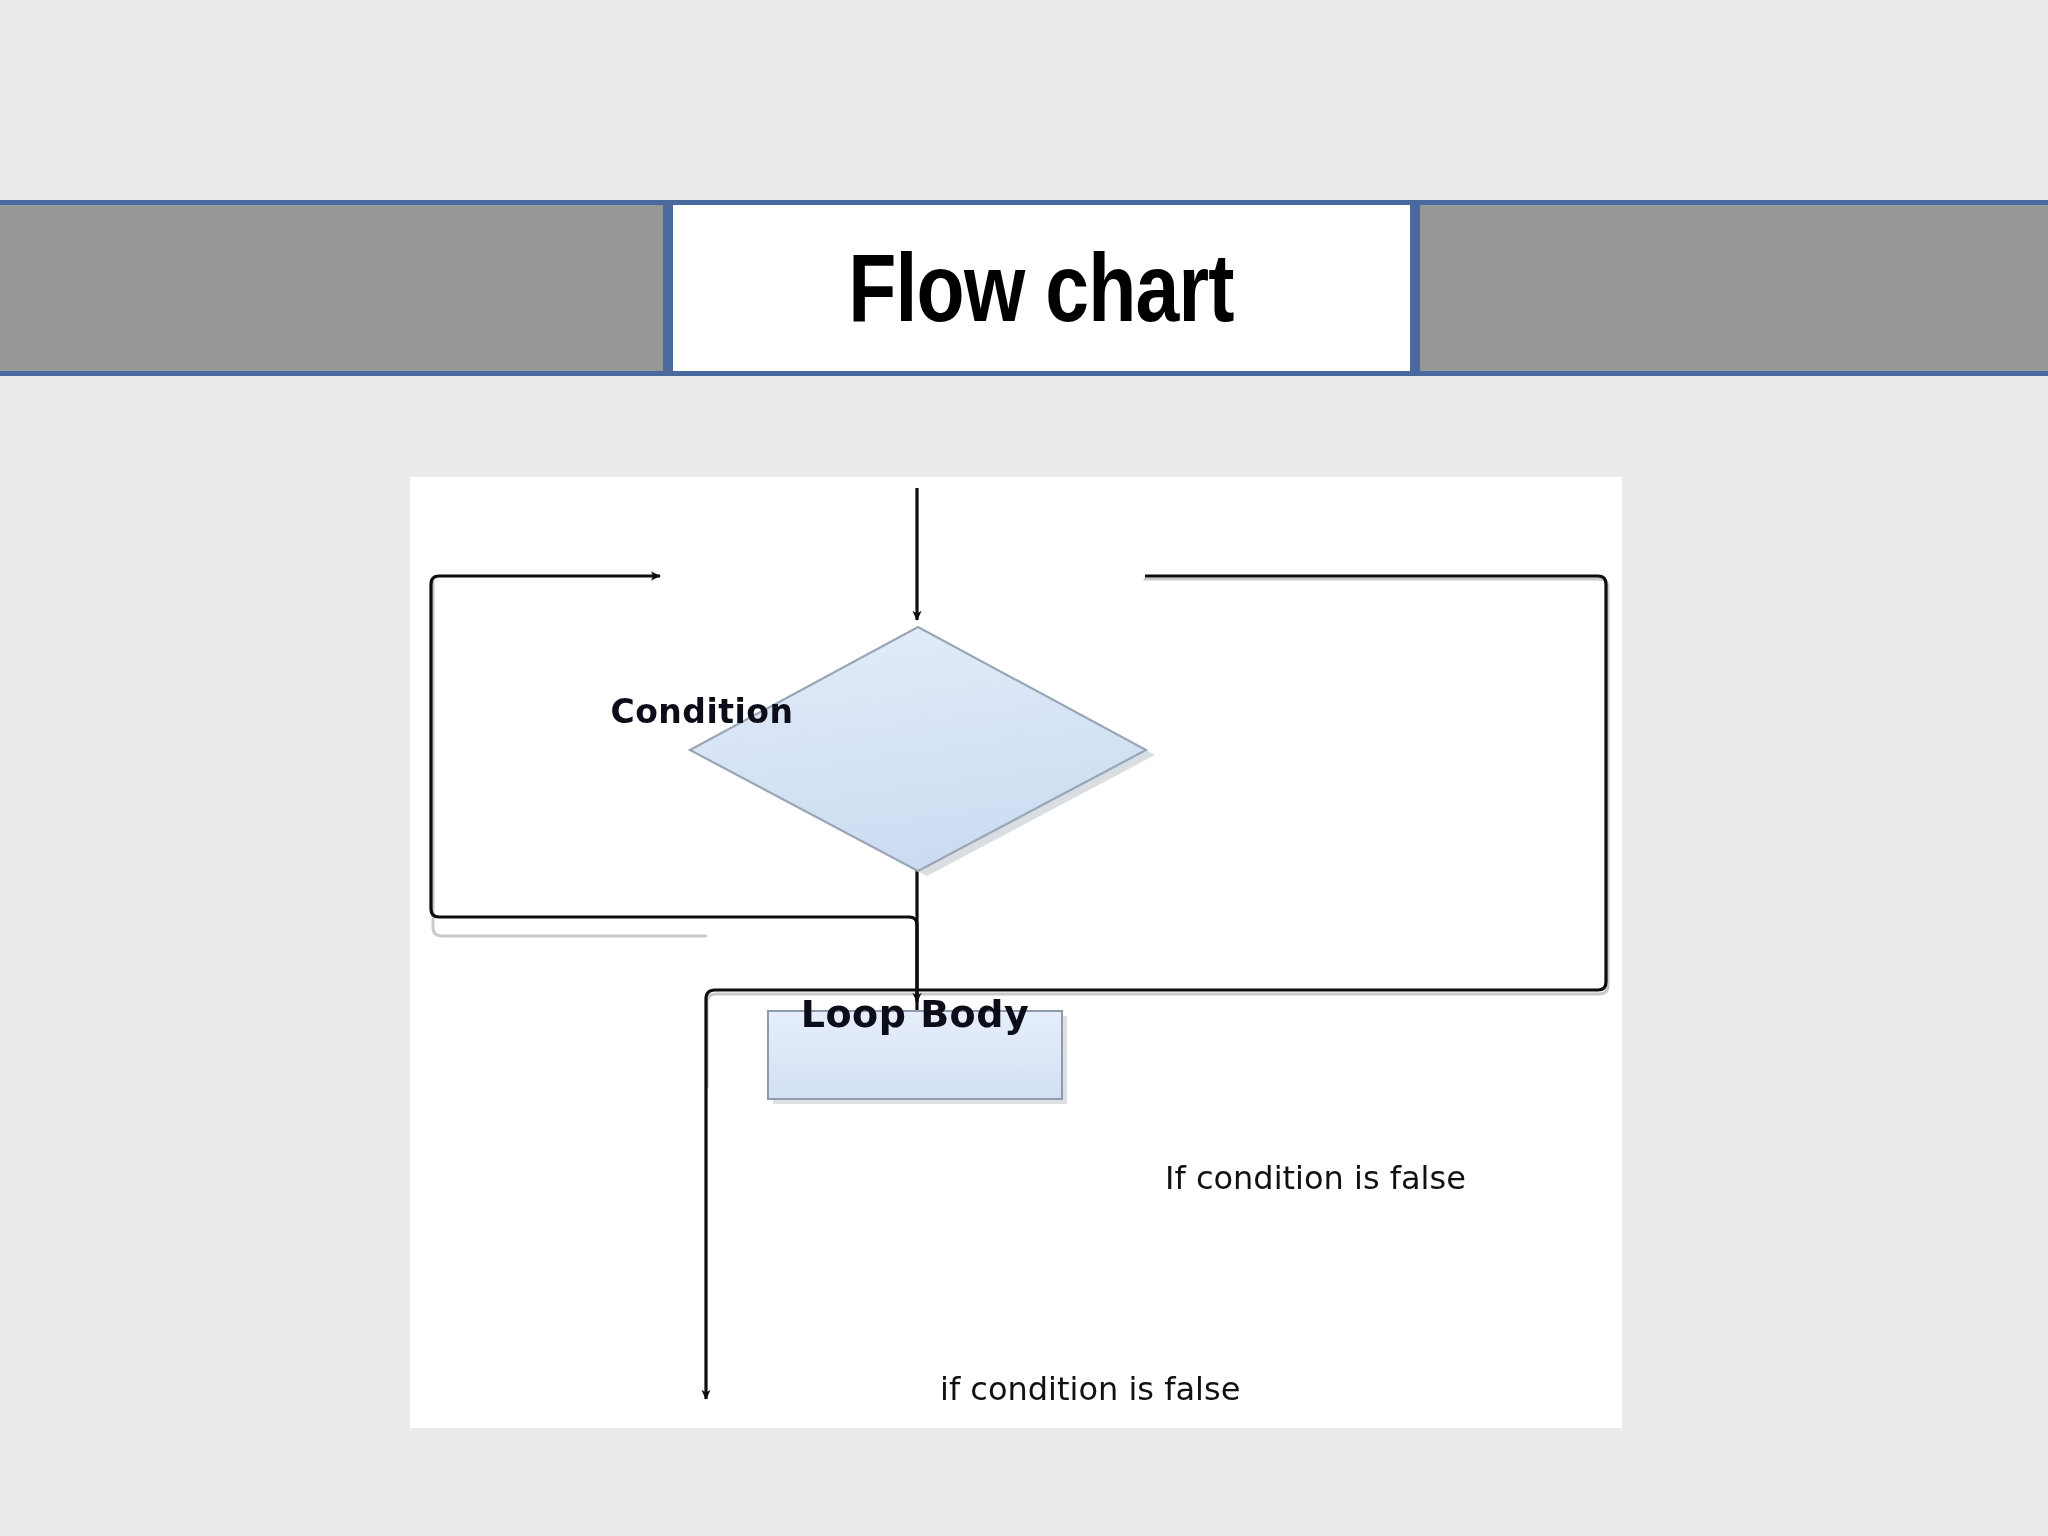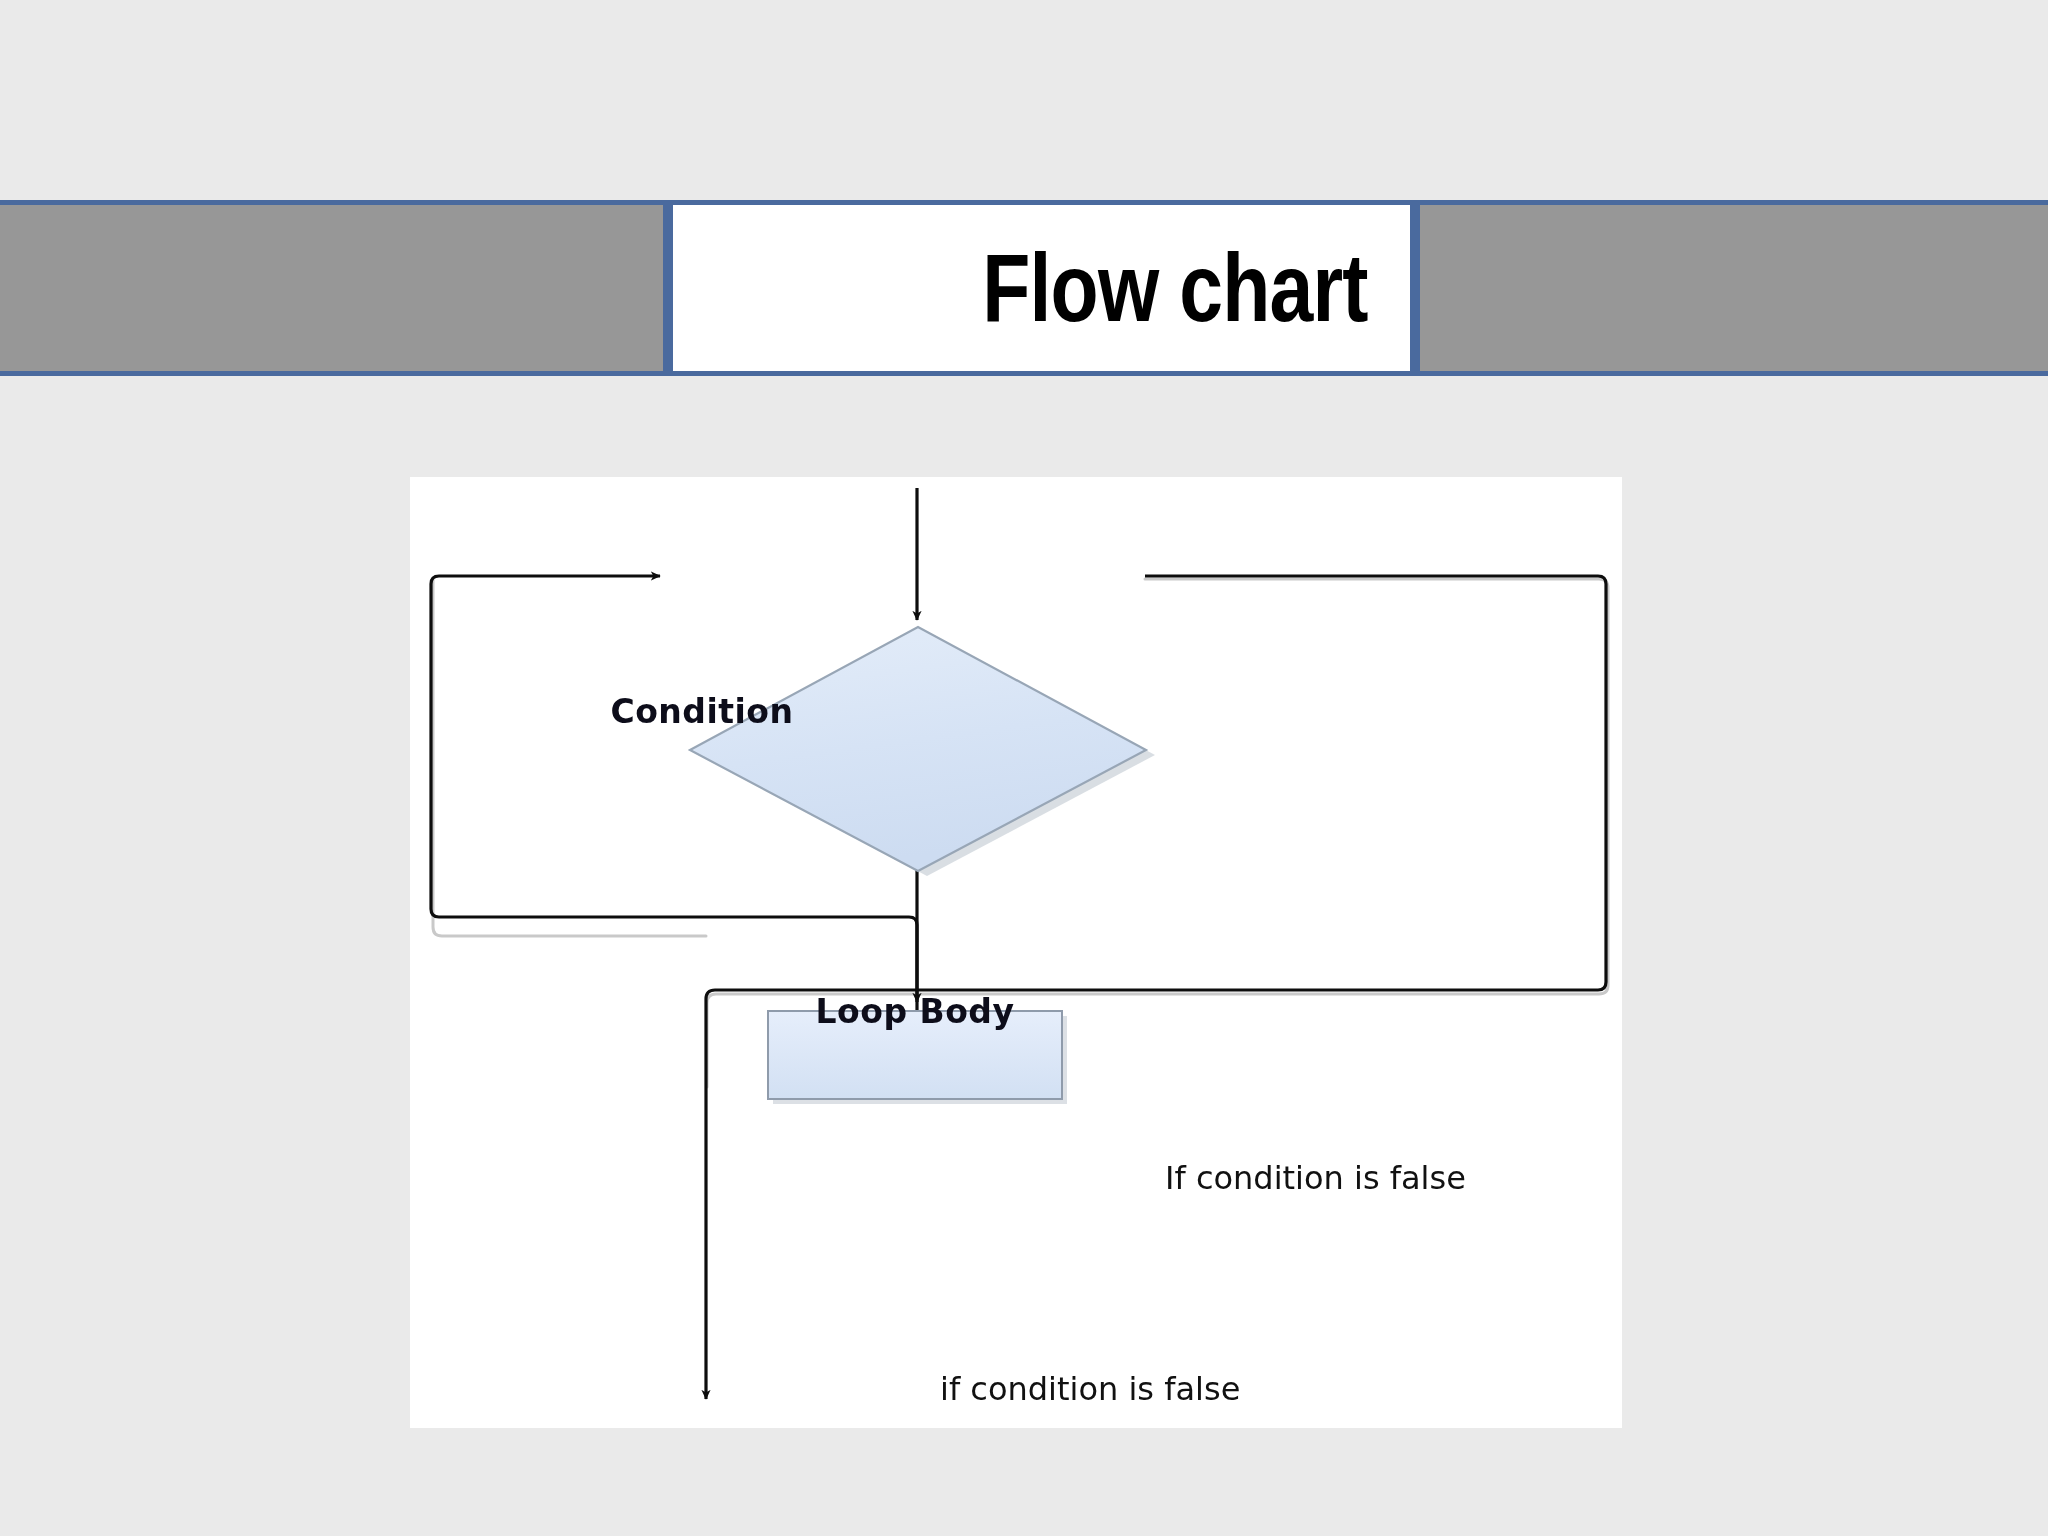--- a/index.html
+++ b/index.html
@@ -35,21 +35,21 @@
     width: 668px;
     border-left: none;
   }
   .band-center {
     width: 747px;
     background: #ffffff;
     border: 5px solid #4a6a9e;
     box-sizing: border-box;
     display: flex;
     align-items: center;
-    justify-content: flex-end;
+    justify-content: center;
   }
   .band-right {
     flex: 1 1 auto;
     border-right: none;
   }
   .slide-title {
     font-family: "Liberation Sans Narrow", "Liberation Sans", sans-serif;
     font-weight: bold;
     font-size: 96px;
     line-height: 1;
@@ -91,21 +91,21 @@
     text-align: center;
     font-size: 33px;
     letter-spacing: 0.5px;
     padding-left: 12px;
   }
   .label-loopbody {
     left: 358px;
     top: 515px;
     width: 294px;
     text-align: center;
-    font-size: 33px;
+    font-size: 38px;
     letter-spacing: 0.5px;
   }
 
   
   .edge-label {
     position: absolute;
     font-family: "DejaVu Sans", sans-serif;
     font-weight: normal;
     font-size: 32px;
     color: #111111;

